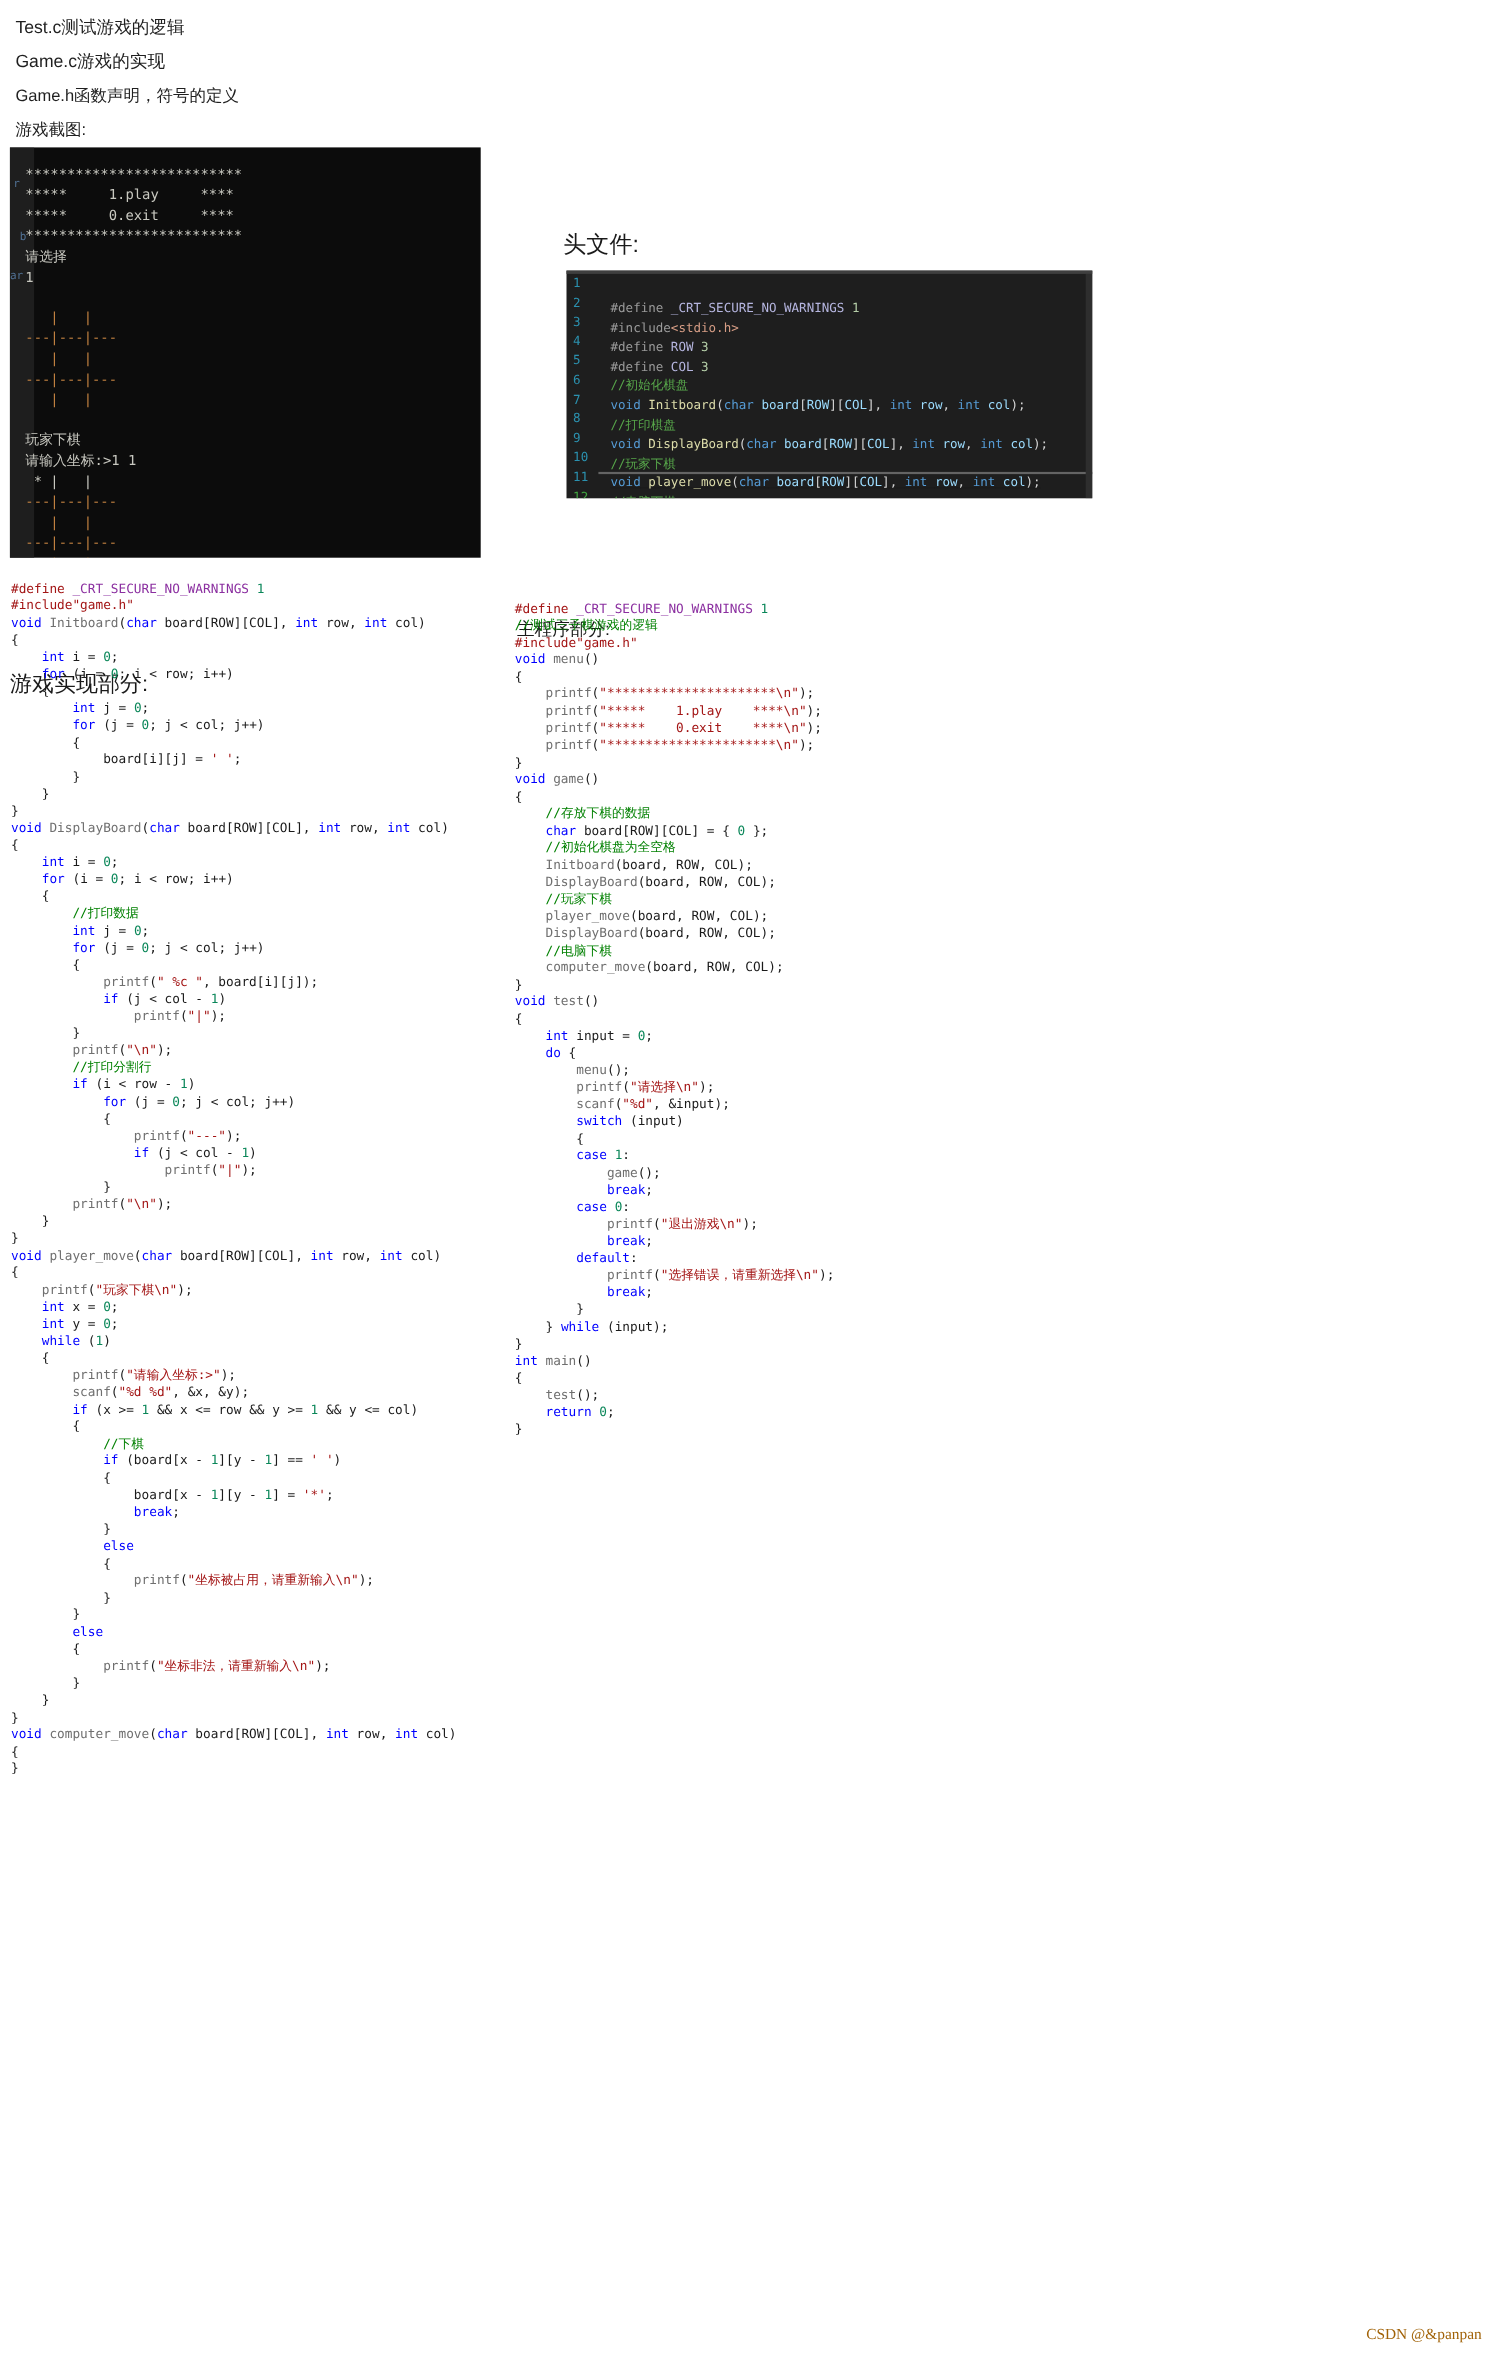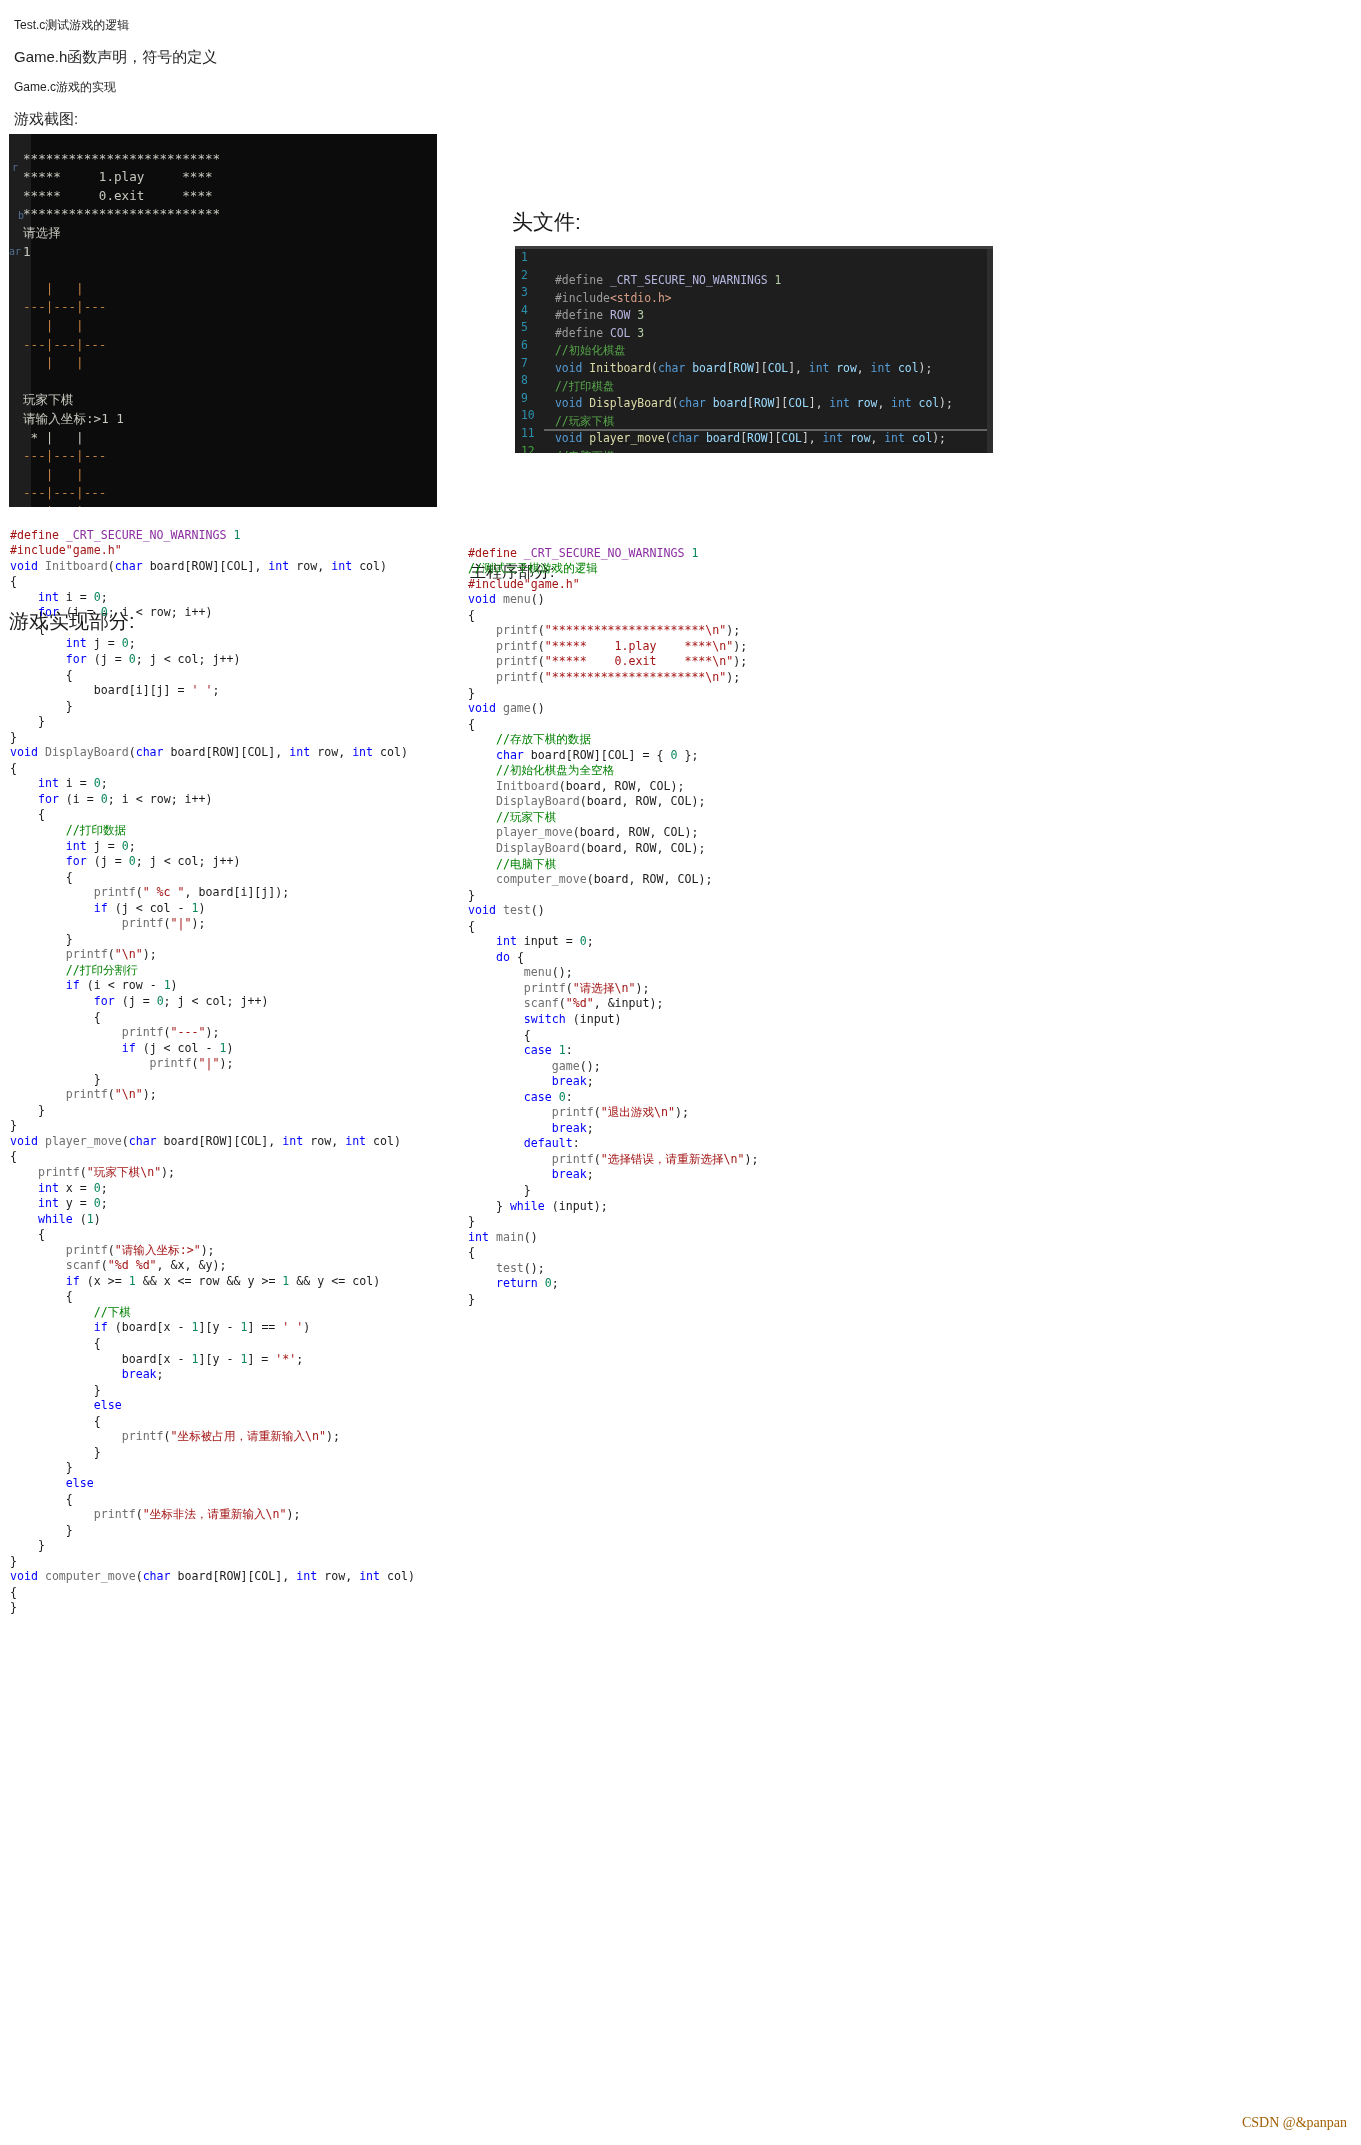--- a/index.html
+++ b/index.html
@@ -12,21 +12,21 @@
     font-family: "Liberation Sans", sans-serif;
     color: #1a1a1a;
     position: relative;
     width: 1361px;
     min-height: 2145px;
     overflow: hidden;
   }
 
   
   .intro { padding: 10px 0 0 14px; }
-  .intro-line { font-size: 12px; line-height: 31px; color: #1f1f1f; }
+  .intro-line { font-size: 16px; line-height: 31px; color: #1f1f1f; }
   .intro-line.small { font-size: 15px; }
 
   
   .top-row { position: relative; height: 400px; }
 
   
   .console {
     position: absolute;
     left: 9px; top: 0;
     width: 428px; height: 373px;
@@ -143,22 +143,22 @@
     color: #a16207;
     font-family: Liberation Serif, serif;
     text-align: center;
   }
 </style>
 </head>
 <body>
 
 <div class="intro">
   <div class="intro-line">Test.c测试游戏的逻辑</div>
+  <div class="intro-line">Game.c游戏的实现</div>
   <div class="intro-line small">Game.h函数声明，符号的定义</div>
-  <div class="intro-line">Game.c游戏的实现</div>
   <div class="intro-line small">游戏截图:</div>
 </div>
 
 <div class="top-row">
 
   <div class="console">
     <div class="console-gutter"></div>
     <div class="ghost" style="top:28px;left:3px;">r</div>
     <div class="ghost" style="top:76px;left:9px;">b</div>
     <div class="ghost" style="top:112px;left:0px;">ar</div>

